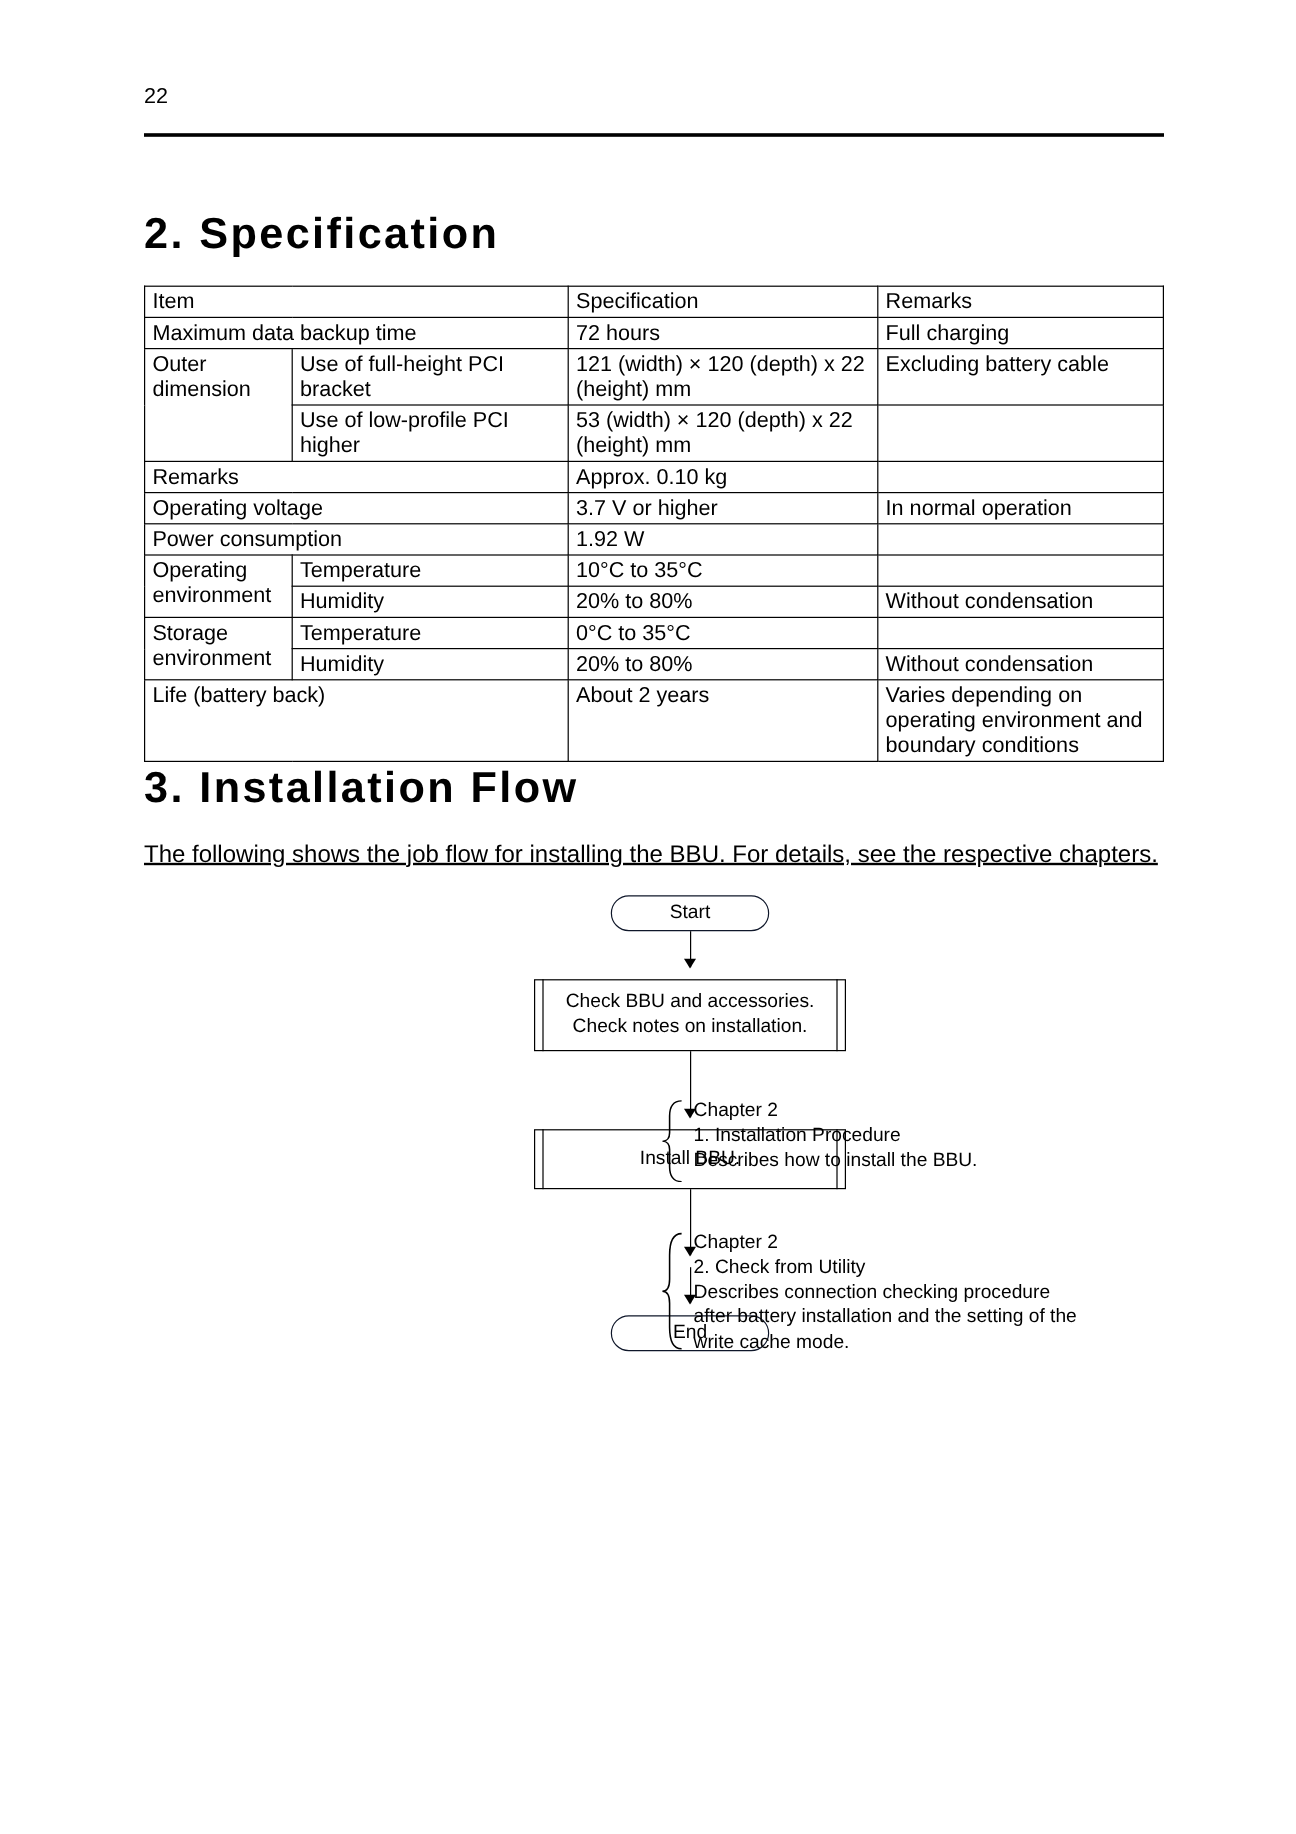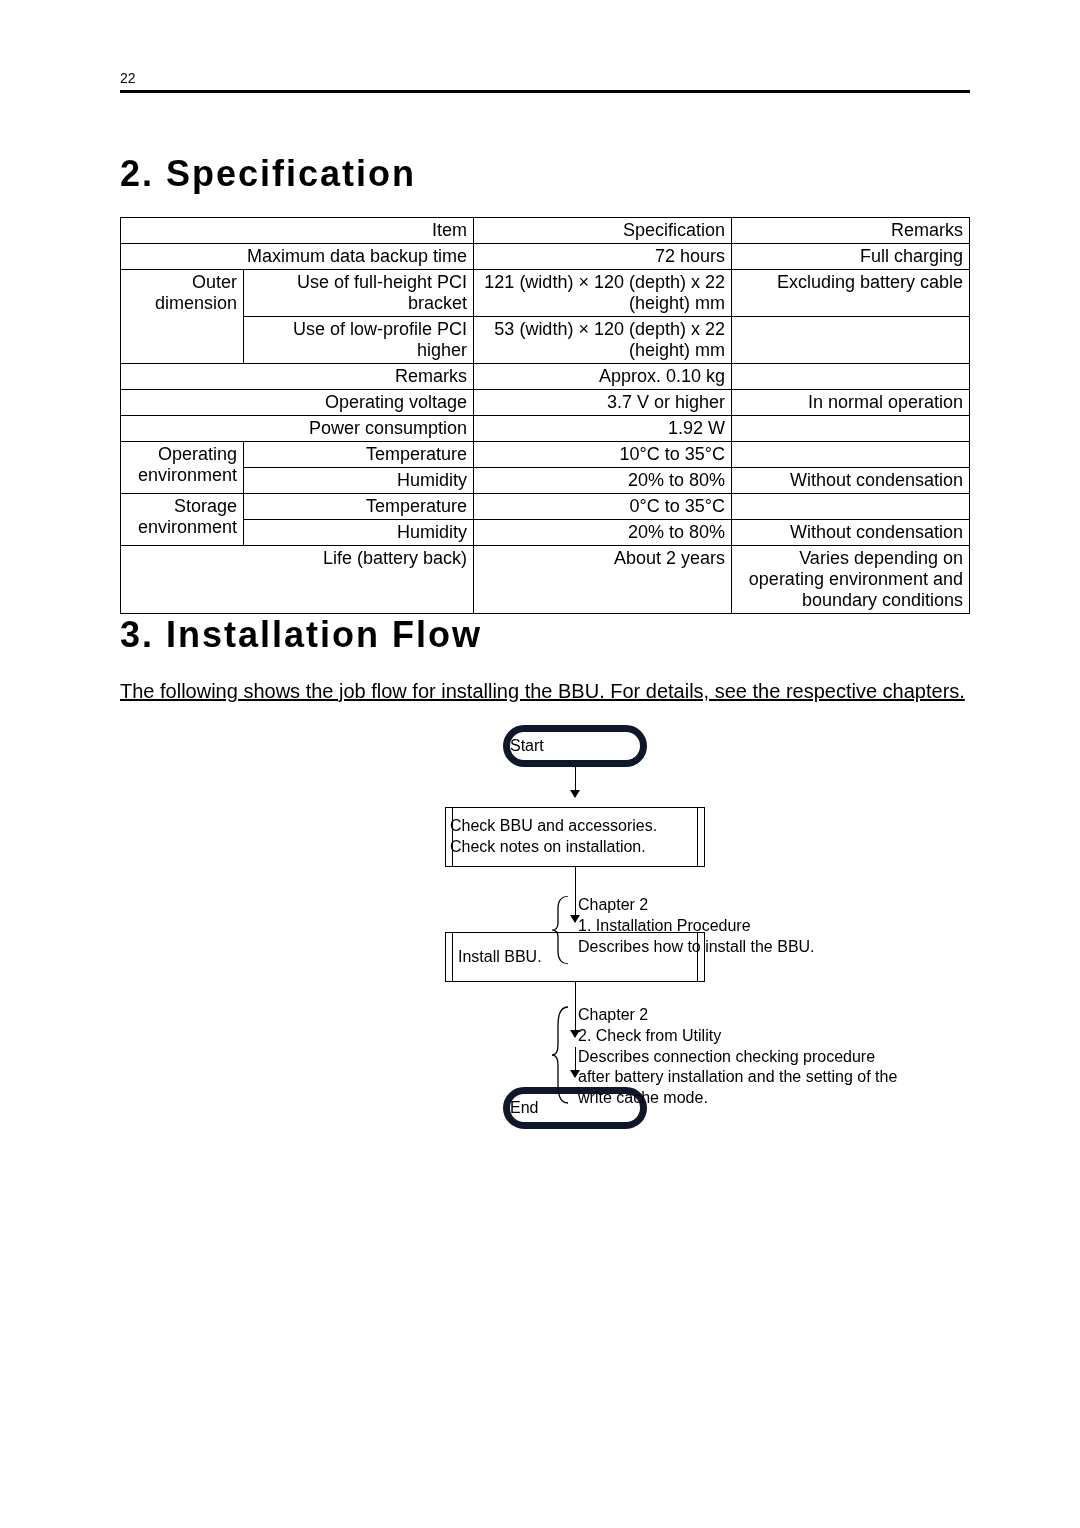--- a/index.html
+++ b/index.html
@@ -5,67 +5,67 @@
   body {
     font-family: Arial, Helvetica, sans-serif;
     background: #fff;
     margin: 0;
     padding: 70px 110px 80px 120px;
     width: 1080px;
     box-sizing: border-box;
     color: #000;
   }
   .page-num {
-    font-size: 14px;
-    padding-bottom: 4px;
+    font-size: 18px;
+    padding-bottom: 20px;
     border-bottom: 3px solid #000;
     margin-bottom: 60px;
   }
   h2 {
     font-size: 36px;
     letter-spacing: 2px;
     font-weight: 600;
     margin: 0 0 22px 0;
   }
   table {
     border-collapse: collapse;
     width: 100%;
     font-size: 18px;
   }
   td {
     border: 1px solid #000;
     padding: 2px 6px;
     vertical-align: top;
-    text-align: right;
   }
   .intro {
     font-size: 20px;
     margin: 12px 0 20px 0;
     line-height: 1.35;
     text-decoration: underline;
   }
   
   .flow-wrap {
     position: relative;
     width: 650px;
     margin-left: 130px;
     font-size: 16px;
   }
   .terminator {
     width: 130px;
     padding: 5px 0;
-    border: 7px solid #0f172a;
+    border: 1px solid #0f172a;
     border-radius: 30px;
-    text-align: left;
+    text-align: center;
     margin: 0 auto;
   }
   .process {
     width: 260px;
     padding: 8px 4px;
     border: 1px solid #000;
+    text-align: center;
     margin: 0 auto;
     position: relative;
     box-sizing: border-box;
     line-height: 1.3;
   }
   .process::before,
   .process::after {
     content: "";
     position: absolute;
     top: -1px;

